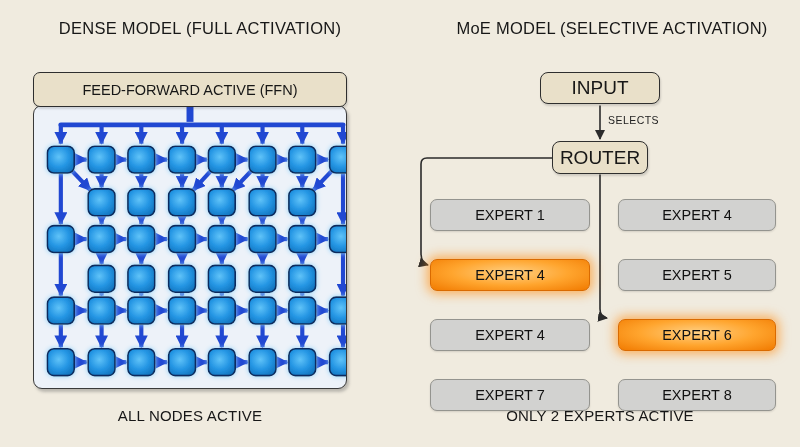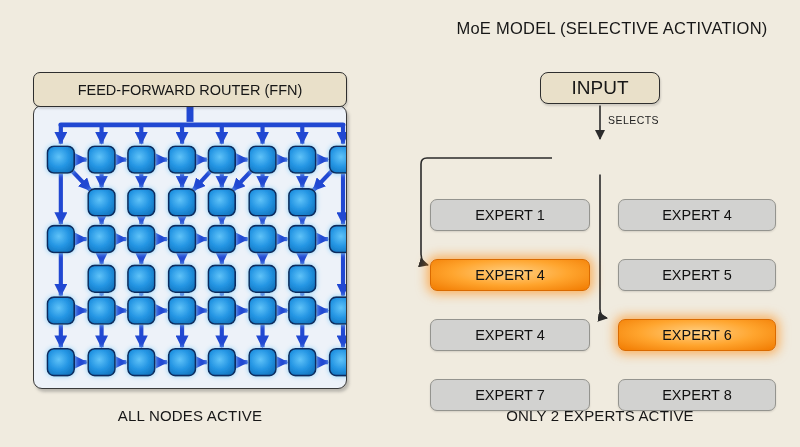--- a/index.html
+++ b/index.html
@@ -29,23 +29,24 @@
           font-size:14.5px;color:#111;background:#d2d2d0;border:1.5px solid #94948f;
           box-sizing:border-box;box-shadow:0 1px 2px rgba(0,0,0,.12);}
   .expert.active{background:radial-gradient(ellipse at 50% 42%, #ffd084 0%, #ffa52e 52%, #f17a00 100%);
           border:1.5px solid #d96a00;box-shadow:0 0 11px 3px rgba(255,142,20,.65);}
 </style>
 </head>
 <body>
 
 <div class="canvas">
 
+  <div class="title" id="title-left">DENSE MODEL (FULL ACTIVATION)</div>
 
   <div class="tanbox ffn">
-    <span>FEED-FORWARD ROUTER (FFN)</span>
+    <span>FEED-FORWARD ACTIVE (FFN)</span>
   </div>
 
   <div class="panel">
     <svg id="dense-svg" viewBox="0 0 314 284" preserveAspectRatio="none">
         <defs>
           <radialGradient id="ng" cx="42%" cy="40%" r="68%">
             <stop offset="0" stop-color="#60c3f8"></stop>
             <stop offset="0.55" stop-color="#2596e4"></stop>
             <stop offset="1" stop-color="#1174be"></stop>
           </radialGradient>
@@ -188,20 +189,23 @@
   <div class="caption" id="caption-left">ALL NODES ACTIVE</div>
 
   <div class="title" id="title-right">MoE MODEL (SELECTIVE ACTIVATION)</div>
 
   <div class="tanbox input">
     <span>INPUT</span>
   </div>
 
   <div class="selects">SELECTS</div>
 
+  <div class="tanbox router">
+    <span>ROUTER</span>
+  </div>
 
   <svg class="overlay" id="moe-svg" viewBox="0 0 800 447">
       <defs>
         <marker id="mD" viewBox="0 0 10 10" refX="9" refY="5" markerWidth="10" markerHeight="10" markerUnits="userSpaceOnUse" orient="auto">
           <path d="M0,0 L10,5 L0,10 Z" fill="#2b2b2b"></path>
         </marker>
       </defs>
       <g stroke="#2b2b2b" stroke-width="1.6" fill="none">
         <path d="M600,105.5 V139" marker-end="url(#mD)"></path>
         <path d="M552,158 H427 Q421,158 421,164 V253 Q421,263 428,265" marker-end="url(#mD)"></path>

